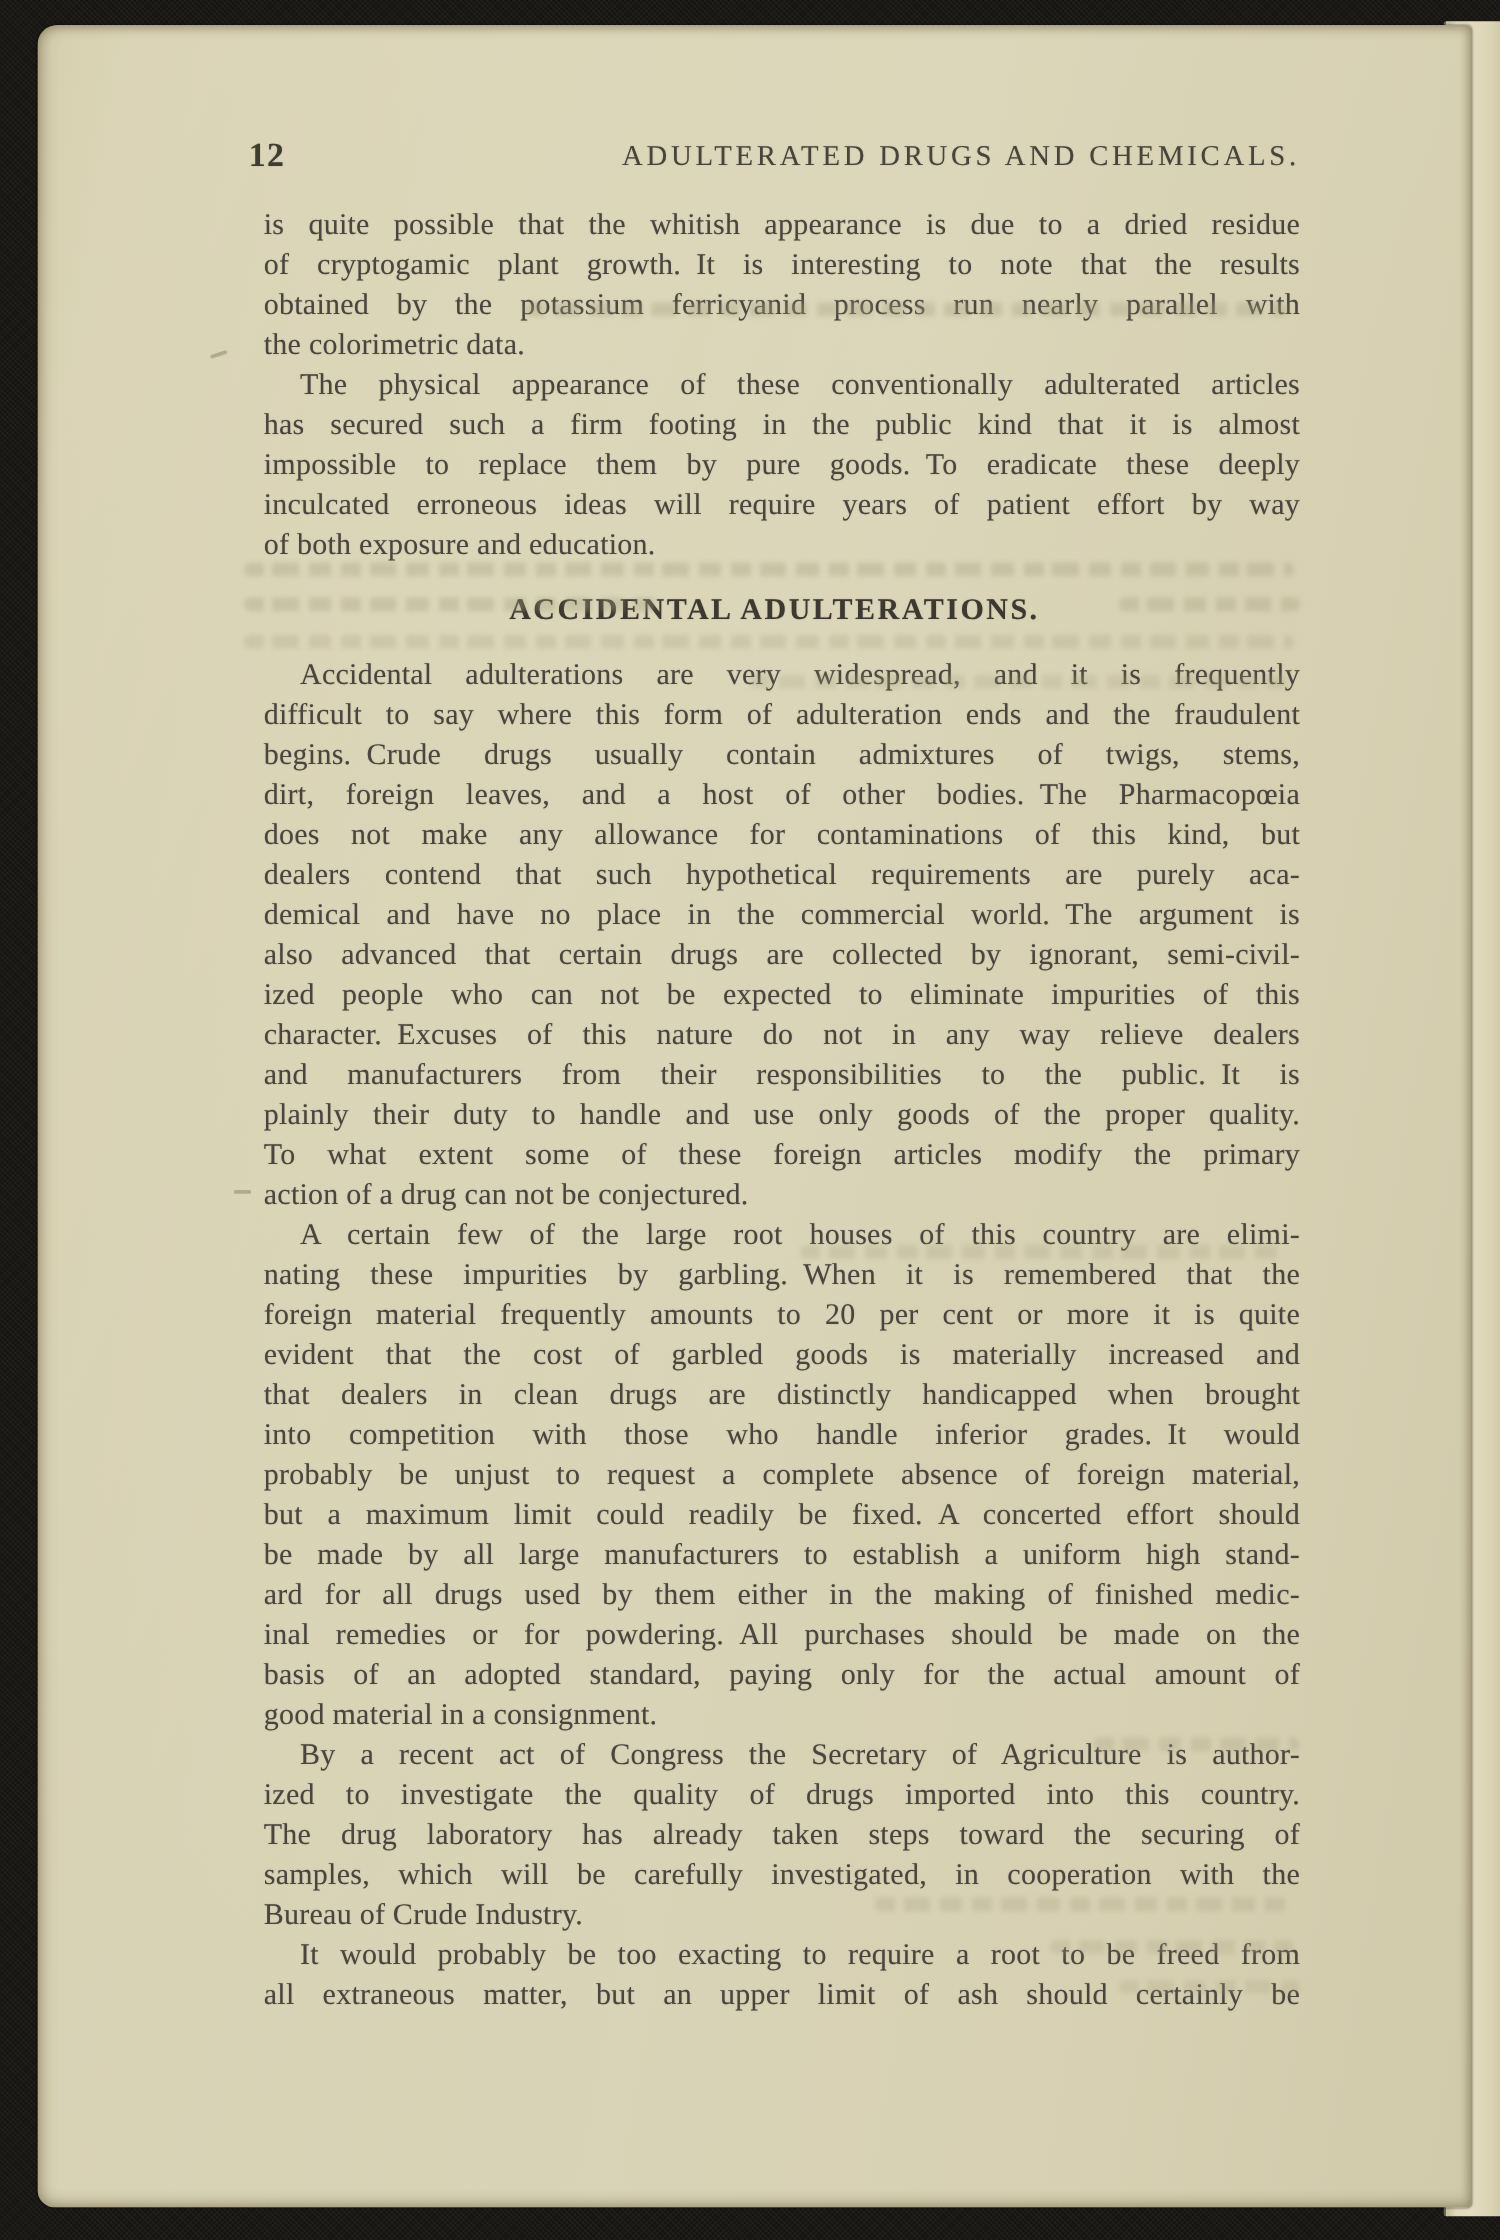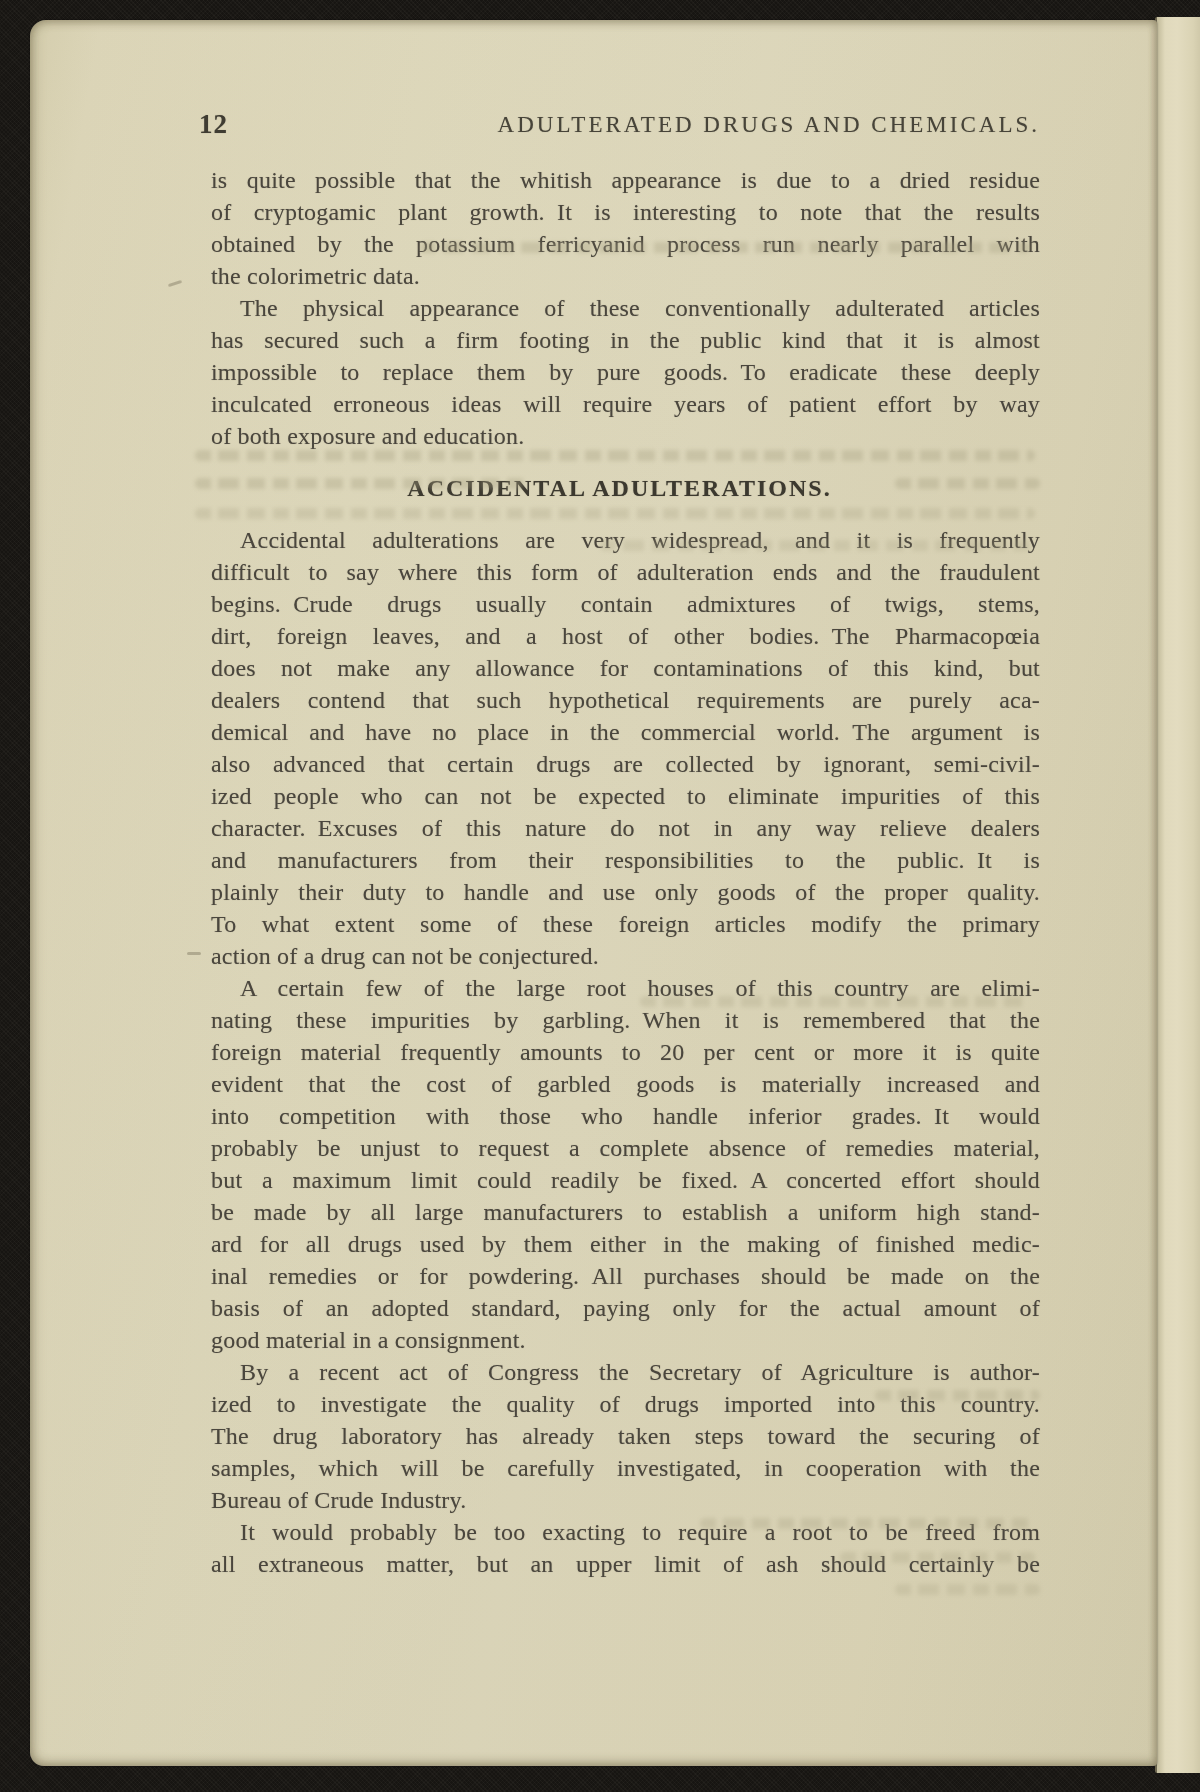--- a/index.html
+++ b/index.html
@@ -26,20 +26,21 @@
     background:
       linear-gradient(115deg, rgba(255,255,255,.05), rgba(0,0,0,.03) 60%),
       linear-gradient(100deg,#d2cba9 0%,#dad3b4 5%,#ded8ba 28%,#e0dabd 52%,#ded7b8 78%,#d7d0b0 100%);
     border-radius:16px 4px 4px 14px;
     box-shadow:
       inset 0 3px 8px rgba(105,95,65,.28),
       inset 0 -4px 10px rgba(105,95,65,.30),
       inset 5px 0 12px rgba(105,95,65,.22),
       inset -3px 0 6px rgba(105,95,65,.18),
       0 0 2px rgba(0,0,0,.6);
+    padding-left: 20px;
   }
 
   .running-head{position:absolute;left:169px;top:89px;width:841px;height:32px;}
   .page-number{
     position:absolute;left:0;top:0;
     font-size:27px;font-weight:bold;color:#3f3c32;letter-spacing:1px;
     text-shadow:0 0 1px rgba(63,60,50,.4);
   }
   .running-title{
     position:absolute;left:0;right:0;top:3px;text-align:right;
@@ -113,22 +114,23 @@
           <div class="line">and manufacturers from their responsibilities to the public. It is</div>
           <div class="line">plainly their duty to handle and use only goods of the proper quality.</div>
           <div class="line">To what extent some of these foreign articles modify the primary</div>
           <div class="line last">action of a drug can not be conjectured.</div>
         </div>
         <div class="paragraph">
           <div class="line indent">A certain few of the large root houses of this country are elimi-</div>
           <div class="line">nating these impurities by garbling. When it is remembered that the</div>
           <div class="line">foreign material frequently amounts to 20 per cent or more it is quite</div>
           <div class="line">evident that the cost of garbled goods is materially increased and</div>
+          <div class="line">that dealers in clean drugs are distinctly handicapped when brought</div>
           <div class="line">into competition with those who handle inferior grades. It would</div>
-          <div class="line">probably be unjust to request a complete absence of remedies material,</div>
+          <div class="line">probably be unjust to request a complete absence of foreign material,</div>
           <div class="line">but a maximum limit could readily be fixed. A concerted effort should</div>
           <div class="line">be made by all large manufacturers to establish a uniform high stand-</div>
           <div class="line">ard for all drugs used by them either in the making of finished medic-</div>
           <div class="line">inal remedies or for powdering. All purchases should be made on the</div>
           <div class="line">basis of an adopted standard, paying only for the actual amount of</div>
           <div class="line last">good material in a consignment.</div>
         </div>
         <div class="paragraph">
           <div class="line indent">By a recent act of Congress the Secretary of Agriculture is author-</div>
           <div class="line">ized to investigate the quality of drugs imported into this country.</div>

